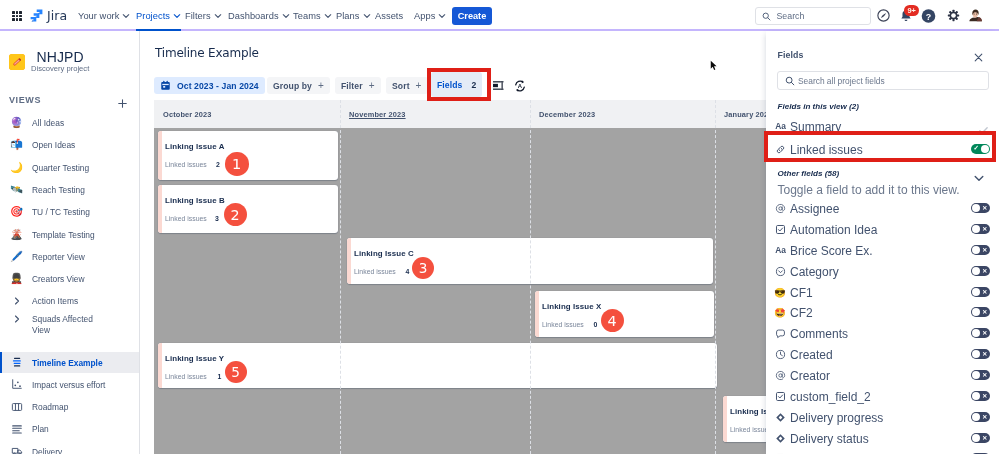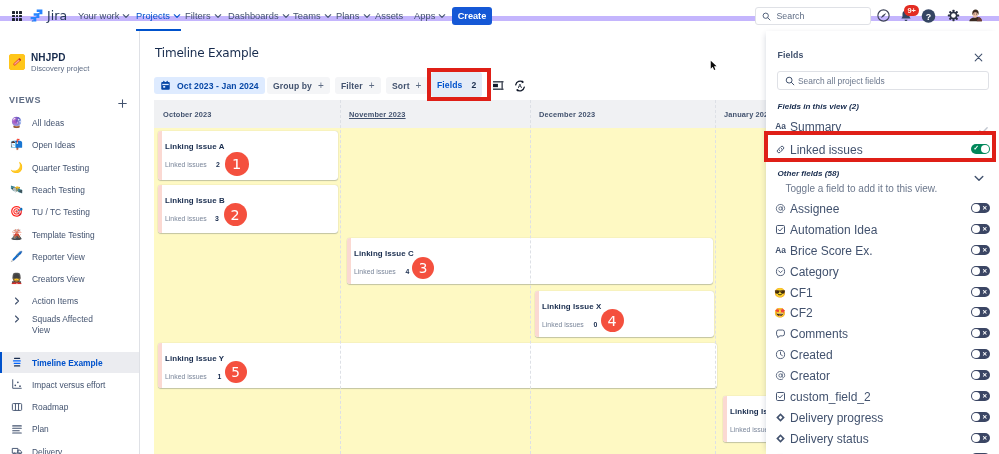--- a/index.html
+++ b/index.html
@@ -6,22 +6,22 @@
   html, body { margin:0; padding:0; }
   body {
     width:999px; height:454px; overflow:hidden;
     font-family:"Liberation Sans", sans-serif;
     background:#fff; color:#172B4D;
     -webkit-font-smoothing: antialiased;
   }
   .emoji { font-family:"Noto Color Emoji","DejaVu Sans",sans-serif; }
 
   
-  #topnav { position:absolute; left:0; top:0; width:999px; height:21px;
-            background:#fff; border-bottom:5px solid #c4b5fd; }
+  #topnav { position:absolute; left:0; top:0; width:999px; height:31px;
+            background:#fff; border-bottom:2px solid #c4b5fd; }
   #appswitcher { position:absolute; left:12px; top:11px; width:11px; height:11px; }
   .dot { position:absolute; width:2.6px; height:2.6px; border-radius:.5px; background:#1E252F; }
   #jiralogo { position:absolute; left:30px; top:7px; height:17px; display:flex; align-items:center; }
   #jiralogo .word { font-size:12.5px; color:#253858; margin-left:4px; letter-spacing:.1px; font-weight:400;
                     font-family:"DejaVu Sans", sans-serif; }
   .navitem { position:absolute; top:0; height:31px; display:flex; align-items:center;
              font-size:9.3px; color:#42526E; white-space:nowrap; letter-spacing:.05px;}
   .navitem .chev { margin-left:3px; }
   .navitem.active { color:#0052CC; font-weight:500; }
   .navitem.active::after { content:""; position:absolute; left:0; right:0; bottom:0; height:2.5px; background:#0052CC; }
@@ -39,21 +39,21 @@
                 z-index:3; letter-spacing:-.2px;}
 
   
   #sidebar { position:absolute; left:0; top:31px; width:140px; height:423px;
              background:#fff; border-right:1px solid #DFE1E6; overflow:hidden; }
   #projhdr { position:absolute; left:0; top:22px; width:140px; height:18px; }
   #projavatar { position:absolute; left:8.7px; top:0.7px; width:16px; height:16px; border-radius:3px;
                 background:#FFAB00; display:flex; align-items:center; justify-content:center;
                 font-size:10px; overflow:hidden;}
   #projtext { position:absolute; left:31px; top:-1px; }
-  #projname { font-size:10px; font-weight:700; color:#172B4D; line-height:11px; letter-spacing:.15px;}
+  #projname { font-size:14px; font-weight:400; color:#172B4D; line-height:11px; letter-spacing:.15px;text-align:center;}
   #projdesc { font-size:7.6px; color:#5E6C84; line-height:11px; }
   #viewshdr { position:absolute; left:9px; top:64px; font-size:9px; font-weight:700;
               color:#5E6C84; letter-spacing:.6px; }
   #viewsplus { position:absolute; left:117px; top:64px; width:11px; height:11px; }
   .sideitem { position:absolute; left:0; width:140px; height:21px; }
   .sideitem .ico { position:absolute; left:9px; top:4px; width:15px; height:13px; text-align:center; font-size:10.5px; line-height:13px; display:flex; align-items:center; justify-content:center; }
   .sideitem .lbl { position:absolute; left:32px; top:5px; font-size:8.4px; color:#42526E; line-height:12px; white-space:nowrap;}
   .sideitem.sel { background:#EBECF0; }
   .sideitem.sel .lbl { color:#0052CC; font-weight:600; }
   .sideitem.sel::before { content:""; position:absolute; left:0; top:0; bottom:0; width:2px; background:#0052CC; }
@@ -72,42 +72,42 @@
   .tbtn .plus { margin-left:6px; color:#5E6C84; font-size:10px; font-weight:400;}
   .tbtn .cnt { margin-left:9px; color:#172B4D; font-weight:700; }
   .ticon { position:absolute; top:0; width:17px; height:17px; display:flex; align-items:center; justify-content:center; }
 
   
   #timeline { position:absolute; left:14px; top:69px; width:845px; height:354px; background:#F6F7F9; }
   #monthhdr { position:absolute; left:0; top:0; width:845px; height:28px; background:#F0F1F3; }
   .monthlbl { position:absolute; top:0; height:28px; display:flex; align-items:center;
               font-size:7.4px; font-weight:700; color:#42526E; letter-spacing:.15px;}
   .colline { position:absolute; top:0; width:0; border-left:1px dashed #DDE0E6; height:354px; }
-  #gridarea { position:absolute; left:0; top:28px; width:845px; height:326px; background:#fef9c3; }
+  #gridarea { position:absolute; left:0; top:28px; width:845px; height:326px; background:#a3a3a3; }
   .card { position:absolute; background:#fff; border-radius:3px; overflow:hidden;
           box-shadow:0 1px 1px rgba(9,30,66,.22), 0 0 1px rgba(9,30,66,.28); }
   .card .edge { position:absolute; left:0; top:0; bottom:0; width:3.5px; background:#FBD9D2; }
   .card .ttl { position:absolute; left:7px; top:11px; font-size:7.9px; font-weight:700; color:#172B4D;
                white-space:nowrap; letter-spacing:.1px;}
   .card .fld { position:absolute; left:7px; top:29.5px; font-size:6.9px; color:#7A869A; }
   .card .val { position:absolute; top:29.5px; font-size:6.9px; color:#172B4D; font-weight:700; }
   .marker { position:absolute; border-radius:50%; background:#F4503E; color:#fff;
             display:flex; align-items:center; justify-content:center;
             font-size:12px; font-weight:400; font-family:"DejaVu Sans", sans-serif; }
 
   
   #panel { position:absolute; left:766px; top:31px; width:233px; height:423px; background:#fff;
            box-shadow:-3px 0 6px -3px rgba(9,30,66,.18); overflow:hidden; }
   #panelttl { position:absolute; left:11.5px; top:19px; font-size:8.8px; color:#42526E; font-weight:700; letter-spacing:.1px;}
   #panelclose { position:absolute; left:207px; top:18px; width:11px; height:11px; }
   #panelsearch { position:absolute; left:11px; top:40px; width:212px; height:19px;
                  border:1px solid #DFE1E6; border-radius:3px; display:flex; align-items:center; padding-left:7px; }
   #panelsearch .ph { font-size:8.4px; color:#6B778C; margin-left:3px; }
   .secttl { position:absolute; left:11.5px; font-size:8.1px; font-weight:700; color:#172B4D;font-style:italic; }
-  .secsub { position:absolute; left:11.5px; font-size:10px; color:#6B778C;margin-left:8px; }
+  .secsub { position:absolute; left:11.5px; font-size:12px; color:#6B778C; }
   .frow { position:absolute; left:0; width:233px; height:21px; }
   .frow .fico { position:absolute; left:9px; top:3px; width:11px; height:13px;
                 display:flex; align-items:center; justify-content:center; }
   .frow .flbl { position:absolute; left:24px; top:4px; font-size:12px; color:#42526E; line-height:13px; white-space:nowrap;}
   .tgl { position:absolute; right:9px; top:4px; width:19px; height:10px; border-radius:5px; background:#3B4664;
          display:flex; align-items:center; }
   .tgl .knob { position:absolute; left:1px; width:8px; height:8px; border-radius:50%; background:#fff; }
   .tgl .xm { position:absolute; right:2.8px; color:#fff; font-size:6px; line-height:6px; font-weight:700;}
   .tgl.on { background:#00875A; }
   .tgl.on .knob { left:auto; right:1px; }

